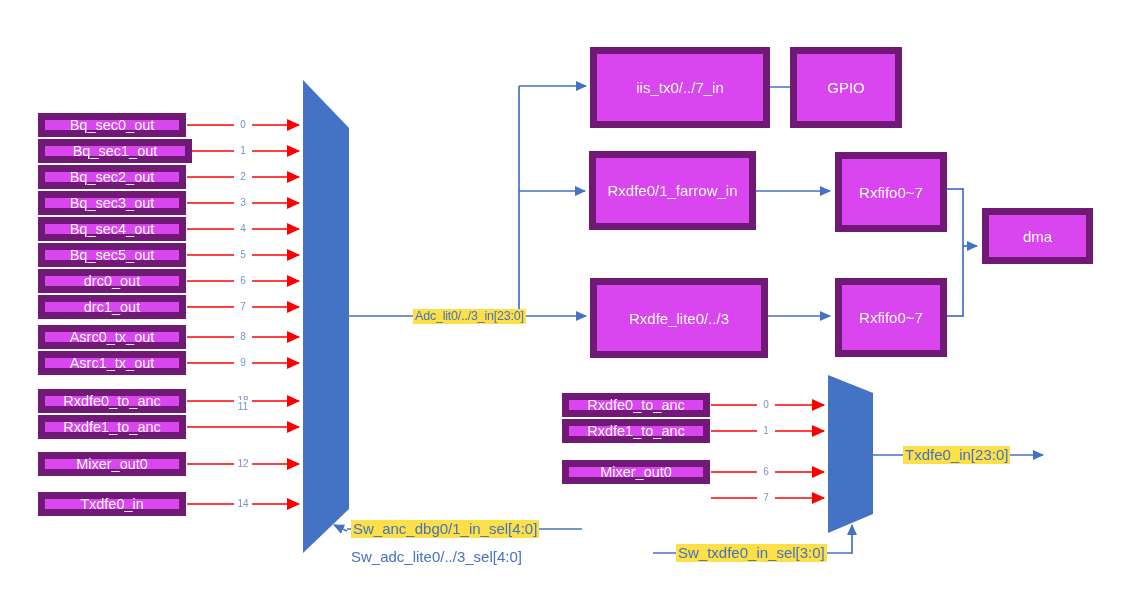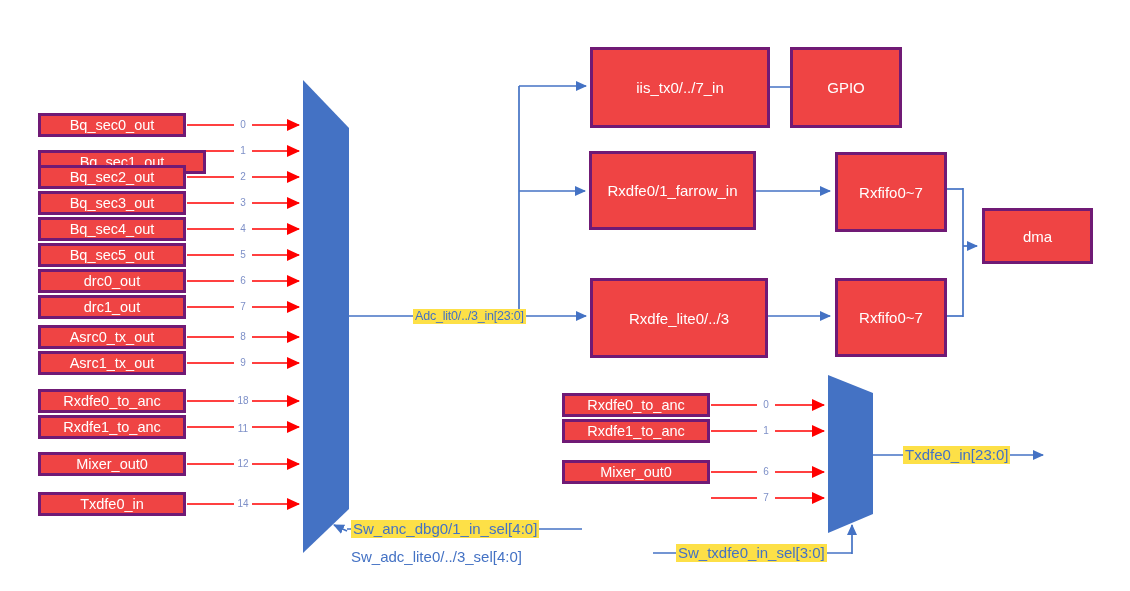--- a/index.html
+++ b/index.html
@@ -1,19 +1,19 @@
 <!DOCTYPE html>
 <html><head>
 <meta charset="utf-8">
 <style>
   html,body{margin:0;padding:0;background:#fff}
   .stage{position:relative;width:1130px;height:591px;background:#ffffff;
          font-family:"Liberation Sans",sans-serif;overflow:hidden}
   svg.wires{position:absolute;left:0;top:0;z-index:1}
-  .box{position:absolute;z-index:2;background:#ef4444;border:3px solid #701a75;
+  .box{position:absolute;z-index:2;background:#d946ef;border:7px solid #701a75;
        box-sizing:border-box;color:#ffffff;display:flex;align-items:center;
        justify-content:center;white-space:nowrap}
   .sbox{height:24px;font-size:14.5px}
   .pbox{font-size:15px}
   .num{position:absolute;z-index:3;width:18px;height:13px;line-height:13px;
        text-align:center;font-size:10px;color:#7E90C8;background:#ffffff}
   .lbl{position:absolute;z-index:3;color:#4472C4;background:#fde047;
        padding:0 2px;white-space:nowrap}
   .lbl-sm{font-size:12.5px;line-height:15px;letter-spacing:-0.2px}
   .lbl-md{font-size:15px;line-height:18px}
@@ -78,21 +78,21 @@
       <line x1="653" y1="553" x2="852" y2="553"></line>
       <line x1="852" y1="554" x2="852" y2="525" marker-end="url(#mb)"></line>
       <line x1="582" y1="529" x2="347" y2="529"></line>
       <line x1="347" y1="531" x2="334" y2="525" marker-end="url(#mb)"></line>
     </g>
   </svg>
 
   <div class="box sbox" style="left:38px;top:113px;width:148px">
       <span>Bq_sec0_out</span>
     </div>
-  <div class="box sbox" style="left:38px;top:150px;width:168px">
+  <div class="box sbox" style="left:38px;top:139px;width:154px">
       <span>Bq_sec1_out</span>
     </div>
   <div class="box sbox" style="left:38px;top:165px;width:148px">
       <span>Bq_sec2_out</span>
     </div>
   <div class="box sbox" style="left:38px;top:191px;width:148px">
       <span>Bq_sec3_out</span>
     </div>
   <div class="box sbox" style="left:38px;top:217px;width:148px">
       <span>Bq_sec4_out</span>
@@ -129,21 +129,21 @@
   <span class="num" style="left:234px;top:144px">1</span>
   <span class="num" style="left:234px;top:170px">2</span>
   <span class="num" style="left:234px;top:196px">3</span>
   <span class="num" style="left:234px;top:222px">4</span>
   <span class="num" style="left:234px;top:248px">5</span>
   <span class="num" style="left:234px;top:274px">6</span>
   <span class="num" style="left:234px;top:300px">7</span>
   <span class="num" style="left:234px;top:330px">8</span>
   <span class="num" style="left:234px;top:356px">9</span>
   <span class="num" style="left:234px;top:394px">18</span>
-  <span class="num" style="left:234px;top:422px">11</span>
+  <span class="num" style="left:234px;top:400px">11</span>
   <span class="num" style="left:234px;top:457px">12</span>
   <span class="num" style="left:234px;top:497px">14</span>
 
   <div class="box pbox" style="left:590px;top:47px;width:180px;height:81px">
       <span>iis_tx0/../7_in</span>
     </div>
   <div class="box pbox" style="left:790px;top:47px;width:112px;height:81px">
       <span>GPIO</span>
     </div>
   <div class="box pbox" style="left:589px;top:151px;width:167px;height:79px">

